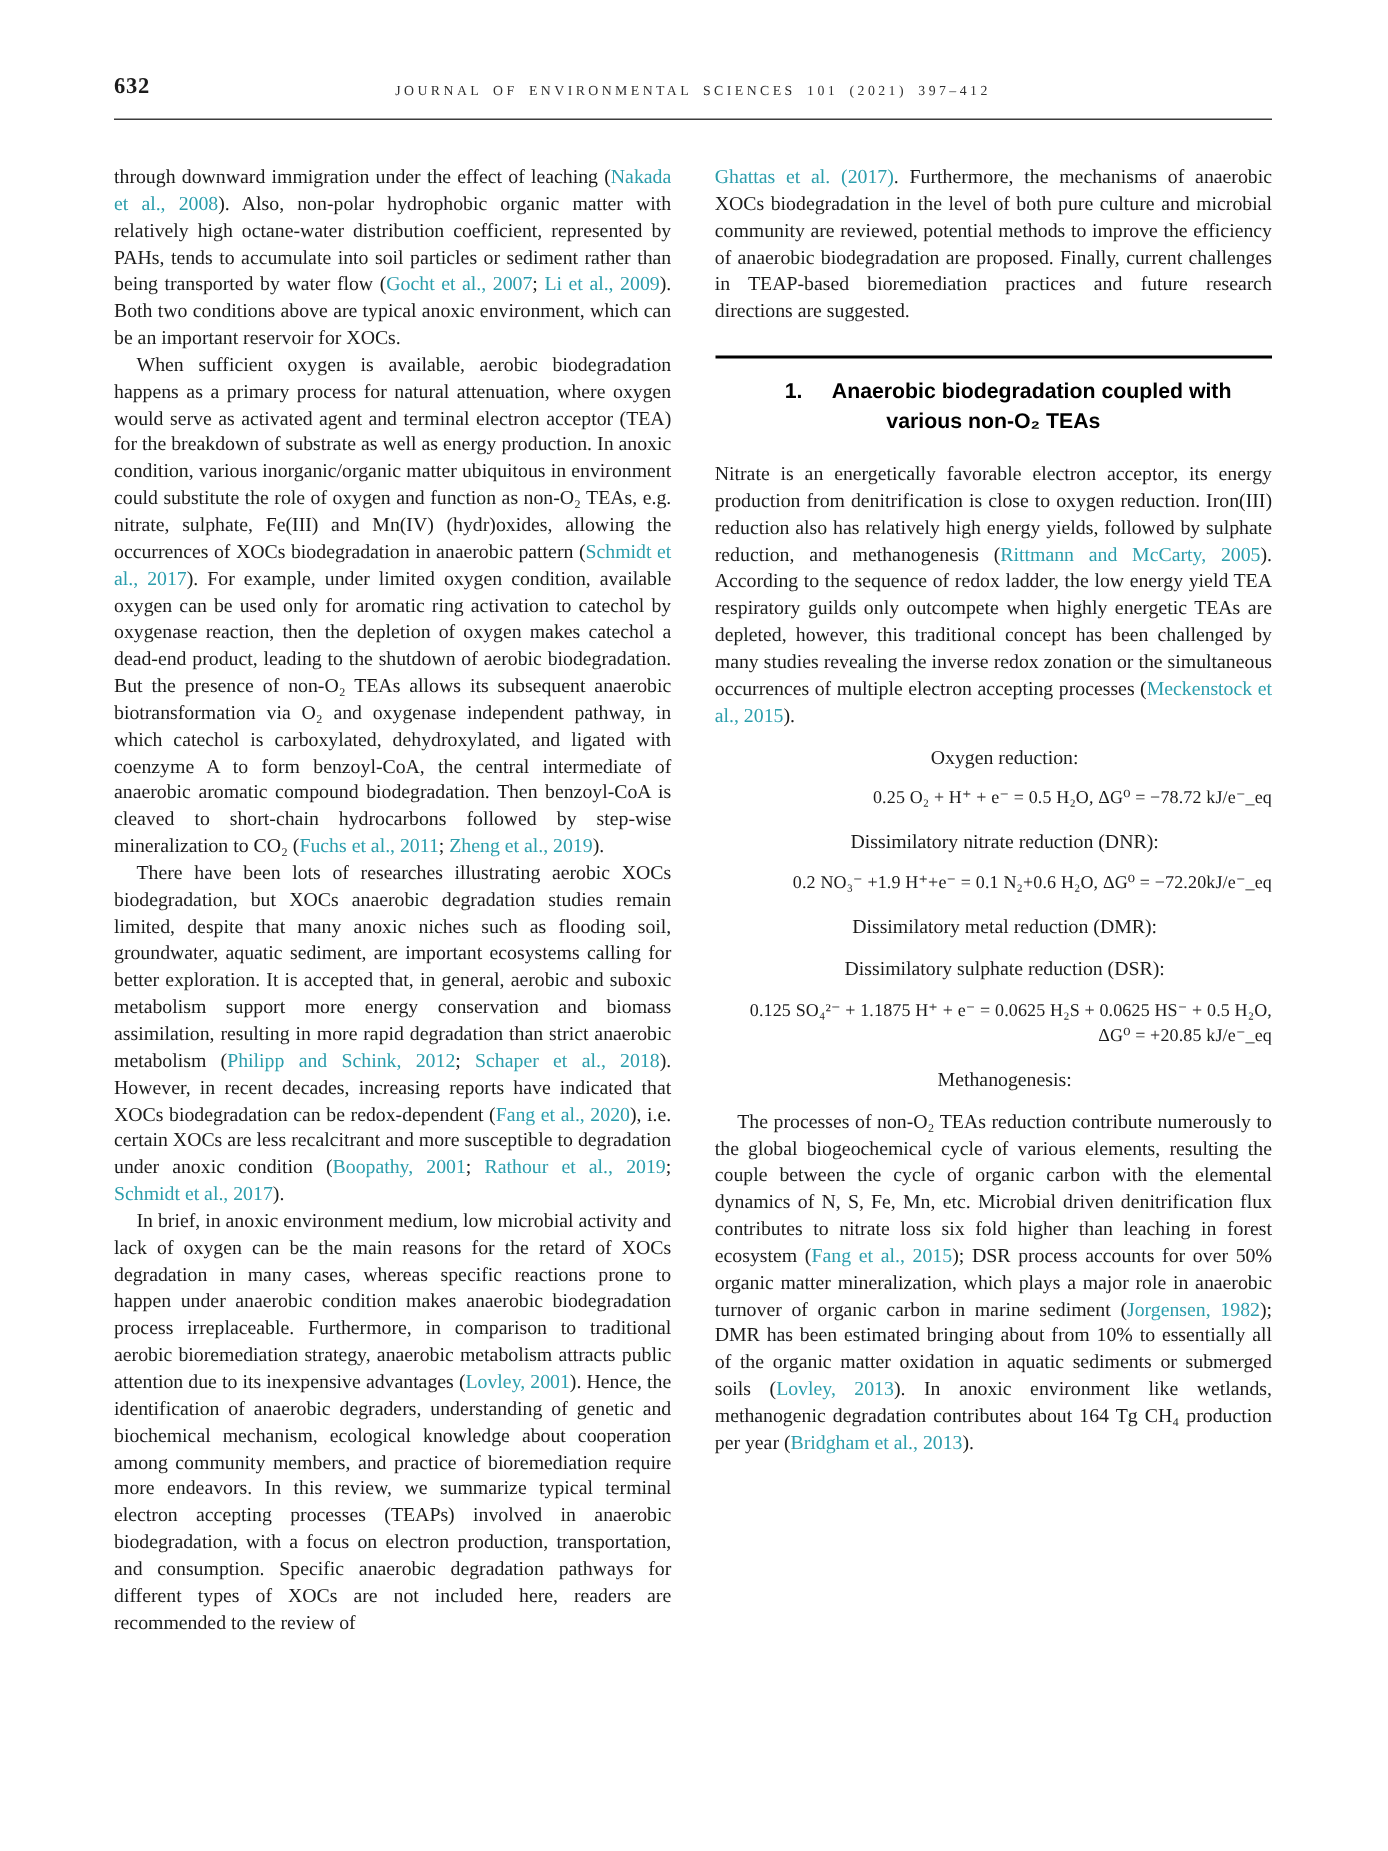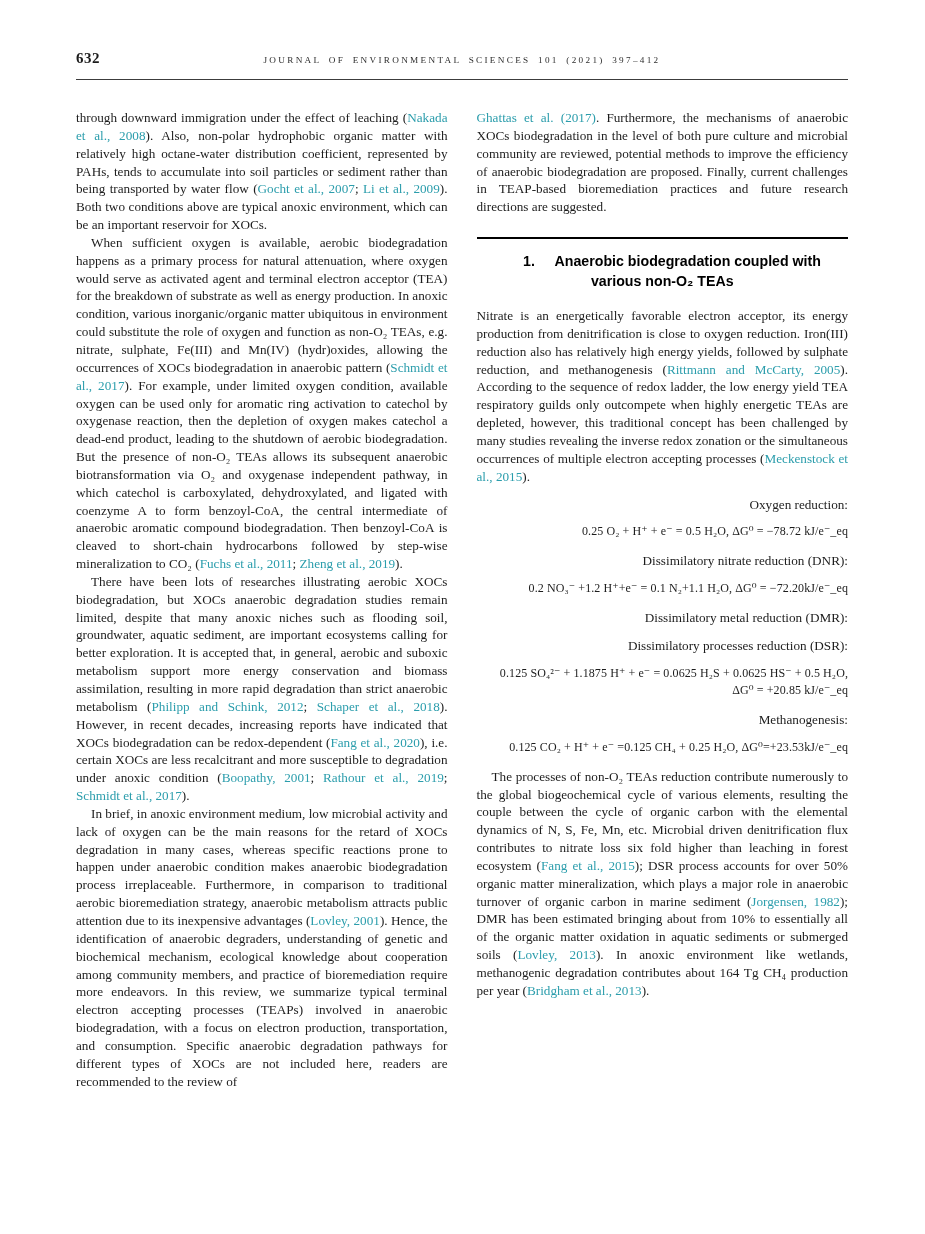--- a/index.html
+++ b/index.html
@@ -14,21 +14,21 @@
   .page-number { position: absolute; left: 0; top: 0; font-size: 15px; font-weight: bold; letter-spacing: 0.5px; }
   .journal-line {
     position: absolute; left: 80px; right: 80px; top: 5px; text-align: center;
     font-size: 9.2px; letter-spacing: 2.3px; word-spacing: 3px; color: #2e2e2e;
   }
   .header-rule { height: 0; border: none; border-top: 1.4px solid #3c3c3c; margin: 7px 0 0 0; }
   .columns { display: flex; gap: 29px; margin-top: 29px; }
   .col { width: 371.5px; flex: 0 0 auto; }
   .para { margin: 0; font-size: 13.2px; line-height: 17.85px; text-align: justify; }
   .para.indent { text-indent: 15px; }
-  .para.eq-label { text-align: right; margin: 10px 0; }
+  .para.eq-label { text-align: center; margin: 10px 0; }
   .cite { color: var(--cite-color, #2b9dac); cursor: pointer; }
   .section-rule { border: none; border-top: 2.7px solid #000; margin: 21px 0 13px 0; }
   .section-heading {
     font-family: "Liberation Sans", "DejaVu Sans", sans-serif;
     font-size: 14.2px; font-weight: bold; line-height: 19.5px;
     margin: 0 0 16px 0; color: #000; text-align: center;
   }
   .sec-num { display: inline-block; width: 51px; }
   .equation {
     font-size: 12px; line-height: 17px; margin: 10px 0 12px 0;
@@ -53,23 +53,22 @@
           <p class="para indent"><span>In brief, in anoxic environment medium, low microbial activity and lack of oxygen can be the main reasons for the retard of XOCs degradation in many cases, whereas specific reactions prone to happen under anaerobic condition makes anaerobic biodegradation process irreplaceable. Furthermore, in comparison to traditional aerobic bioremediation strategy, anaerobic metabolism attracts public attention due to its inexpensive advantages (</span><span class="cite">Lovley, 2001</span><span>). Hence, the identification of anaerobic degraders, understanding of genetic and biochemical mechanism, ecological knowledge about cooperation among community members, and practice of bioremediation require more endeavors. In this review, we summarize typical terminal electron accepting processes (TEAPs) involved in anaerobic biodegradation, with a focus on electron production, transportation, and consumption. Specific anaerobic degradation pathways for different types of XOCs are not included here, readers are recommended to the review of</span></p>
         </div>
       <div class="col">
           <p class="para"><span class="cite">Ghattas et al. (2017)</span><span>. Furthermore, the mechanisms of anaerobic XOCs biodegradation in the level of both pure culture and microbial community are reviewed, potential methods to improve the efficiency of anaerobic biodegradation are proposed. Finally, current challenges in TEAP-based bioremediation practices and future research directions are suggested.</span></p>
           <hr class="section-rule">
           <h2 class="section-heading"><span class="sec-num">1.</span><span>Anaerobic biodegradation coupled with various non-O₂ TEAs</span></h2>
           <p class="para"><span>Nitrate is an energetically favorable electron acceptor, its energy production from denitrification is close to oxygen reduction. Iron(III) reduction also has relatively high energy yields, followed by sulphate reduction, and methanogenesis (</span><span class="cite">Rittmann and McCarty, 2005</span><span>). According to the sequence of redox ladder, the low energy yield TEA respiratory guilds only outcompete when highly energetic TEAs are depleted, however, this traditional concept has been challenged by many studies revealing the inverse redox zonation or the simultaneous occurrences of multiple electron accepting processes (</span><span class="cite">Meckenstock et al., 2015</span><span>).</span></p>
           <p class="para indent eq-label"><span>Oxygen reduction:</span></p>
           <div class="equation">0.25 O₂ + H⁺ + e⁻ = 0.5 H₂O, ΔG⁰ = −78.72 kJ/e⁻_eq</div>
           <p class="para indent eq-label"><span>Dissimilatory nitrate reduction (DNR):</span></p>
-          <div class="equation">0.2 NO₃⁻ +1.2 H⁺+e⁻ = 0.1 N₂+1.1 H₂O, ΔG⁰ = −72.20kJ/e⁻_eq</div>
+          <div class="equation">0.2 NO₃⁻ +1.9 H⁺+e⁻ = 0.1 N₂+0.6 H₂O, ΔG⁰ = −72.20kJ/e⁻_eq</div>
           <p class="para indent eq-label"><span>Dissimilatory metal reduction (DMR):</span></p>
-          <p class="para indent eq-label"><span>Dissimilatory processes reduction (DSR):</span></p>
+          <p class="para indent eq-label"><span>Dissimilatory sulphate reduction (DSR):</span></p>
           <div class="equation">0.125 SO₄²⁻ + 1.1875 H⁺ + e⁻ = 0.0625 H₂S + 0.0625 HS⁻ + 0.5 H₂O, ΔG⁰ = +20.85 kJ/e⁻_eq</div>
           <p class="para indent eq-label"><span>Methanogenesis:</span></p>
-          <div class="equation">0.125 CO₂ + H⁺ + e⁻ =0.125 CH₄ + 0.25 H₂O, ΔG⁰=+23.53kJ/e⁻_eq</div>
           <p class="para indent"><span>The processes of non-O₂ TEAs reduction contribute numerously to the global biogeochemical cycle of various elements, resulting the couple between the cycle of organic carbon with the elemental dynamics of N, S, Fe, Mn, etc. Microbial driven denitrification flux contributes to nitrate loss six fold higher than leaching in forest ecosystem (</span><span class="cite">Fang et al., 2015</span><span>); DSR process accounts for over 50% organic matter mineralization, which plays a major role in anaerobic turnover of organic carbon in marine sediment (</span><span class="cite">Jorgensen, 1982</span><span>); DMR has been estimated bringing about from 10% to essentially all of the organic matter oxidation in aquatic sediments or submerged soils (</span><span class="cite">Lovley, 2013</span><span>). In anoxic environment like wetlands, methanogenic degradation contributes about 164 Tg CH₄ production per year (</span><span class="cite">Bridgham et al., 2013</span><span>).</span></p>
         </div>
     </div>
   </div>
 </div>
 
 </body></html>

